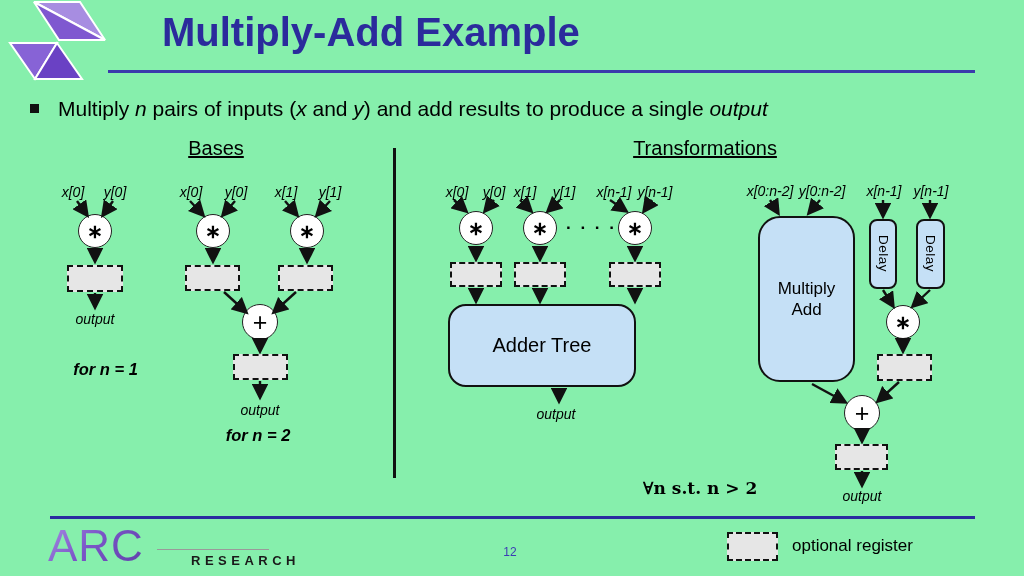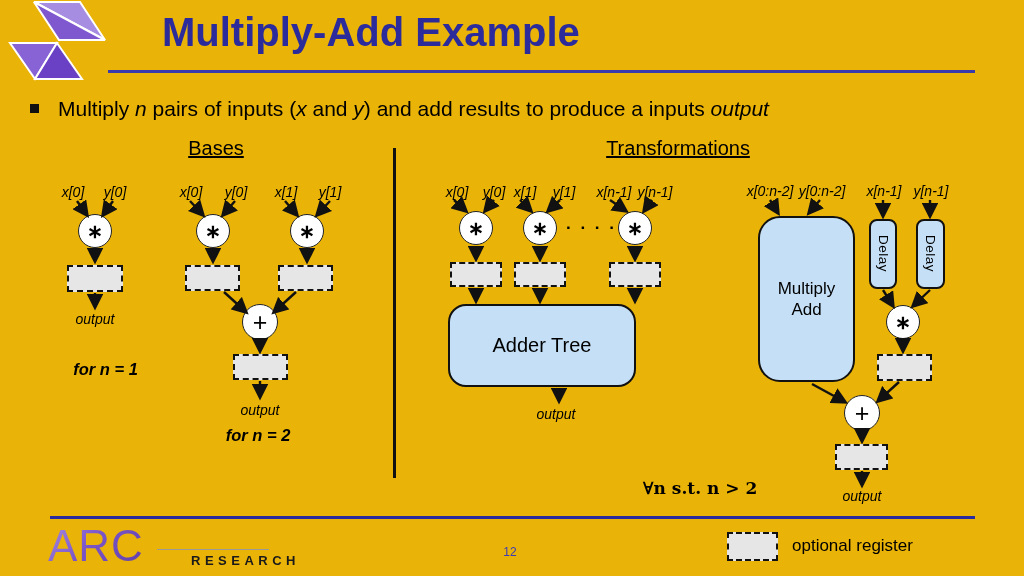--- a/index.html
+++ b/index.html
@@ -1,16 +1,16 @@
 <!DOCTYPE html>
 <html><head>
 <meta charset="utf-8">
 <style>
   html,body{margin:0;padding:0;background:#888;}
-  .slide{position:relative;width:1024px;height:576px;background:#eab308;overflow:hidden;
+  .slide{position:relative;width:1024px;height:576px;background:#86efac;overflow:hidden;
          font-family:"Liberation Sans",sans-serif;color:#000;}
   .abs{position:absolute;}
   
   .title{font-size:40px;font-weight:bold;color:#2B2B9C;letter-spacing:0px;white-space:nowrap;}
   .title-rule{background:#3A3AAC;height:3px;}
   
   .bullet-sq{width:9px;height:9px;background:#111;}
   .bullet-text{font-size:21px;white-space:nowrap;}
   .bullet-text .it{font-style:italic;}
   
@@ -54,25 +54,25 @@
     <polygon points="34,2 105,40 59,40" fill="#7F58D0" stroke="#fff" stroke-width="2"></polygon>
     <polygon points="10,43 57,43 35,79" fill="#8763D6" stroke="#fff" stroke-width="2"></polygon>
     <polygon points="57,43 82,79 35,79" fill="#6A41C4" stroke="#fff" stroke-width="2"></polygon>
   </svg>
 
   <div class="abs title" style="left:162px;top:10px">Multiply-Add Example</div>
   <div class="abs title-rule" style="left:108px;top:70px;width:867px"></div>
 
   <div class="abs bullet-sq" style="left:30px;top:104px"></div>
   <div class="abs bullet-text" style="left:58px;top:97px">
-    <span>Multiply </span><span class="it">n</span><span> pairs of inputs (</span><span class="it">x</span><span> and </span><span class="it">y</span><span>) and add results to produce a inputs </span><span class="it">output</span>
+    <span>Multiply </span><span class="it">n</span><span> pairs of inputs (</span><span class="it">x</span><span> and </span><span class="it">y</span><span>) and add results to produce a single </span><span class="it">output</span>
   </div>
 
   <div class="abs sec-head" style="left:166px;top:137px;width:100px">Bases</div>
-  <div class="abs sec-head" style="left:598px;top:137px;width:160px">Transformations</div>
+  <div class="abs sec-head" style="left:625px;top:137px;width:160px">Transformations</div>
   <div class="abs vdivider" style="left:393px;top:148px;height:330px"></div>
 
   <div class="abs lbl" style="left:55px;top:184px;width:36px">x[0]</div>
   <div class="abs lbl" style="left:97px;top:184px;width:36px">y[0]</div>
   <div class="abs circle mul" style="left:78px;top:214px;width:34px;height:34px">∗</div>
   <div class="abs reg" style="left:67px;top:265px;width:56px;height:27px"></div>
   <div class="abs outlbl" style="left:63px;top:311px;width:64px">output</div>
   <div class="abs mathcap" style="left:48px;top:360px;width:115px">for n = 1</div>
 
   <div class="abs lbl" style="left:173px;top:184px;width:36px">x[0]</div>

